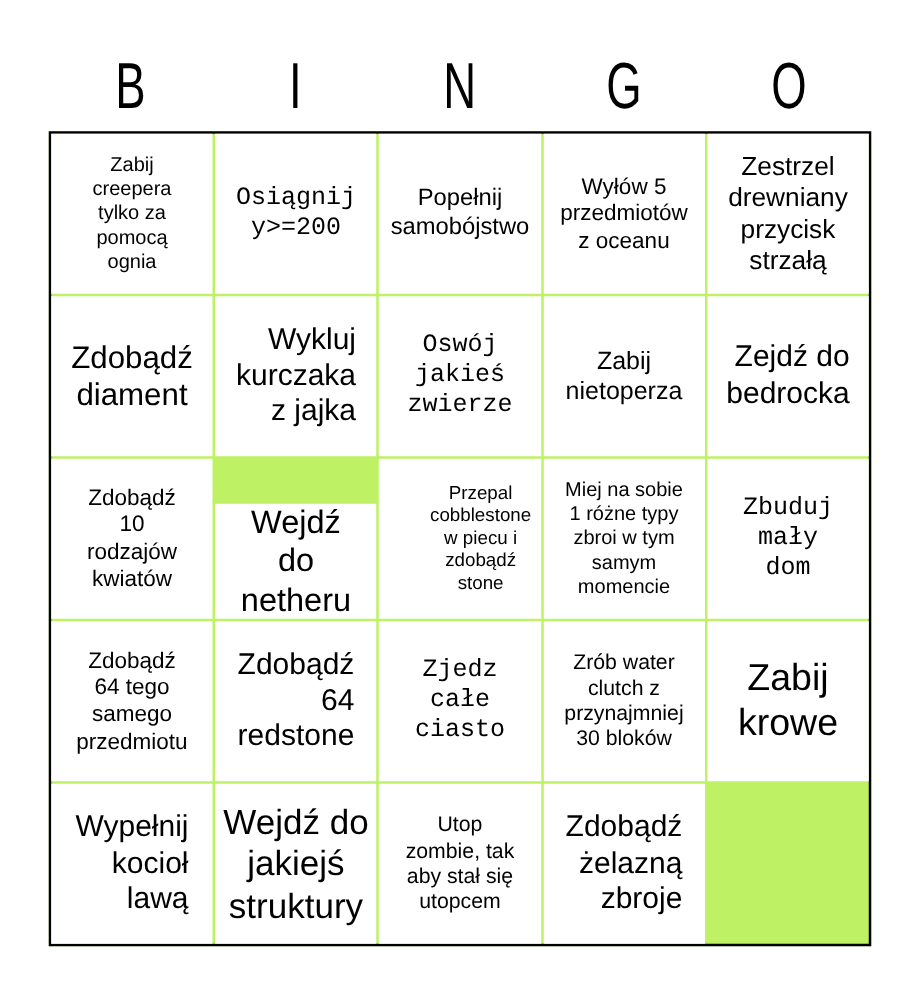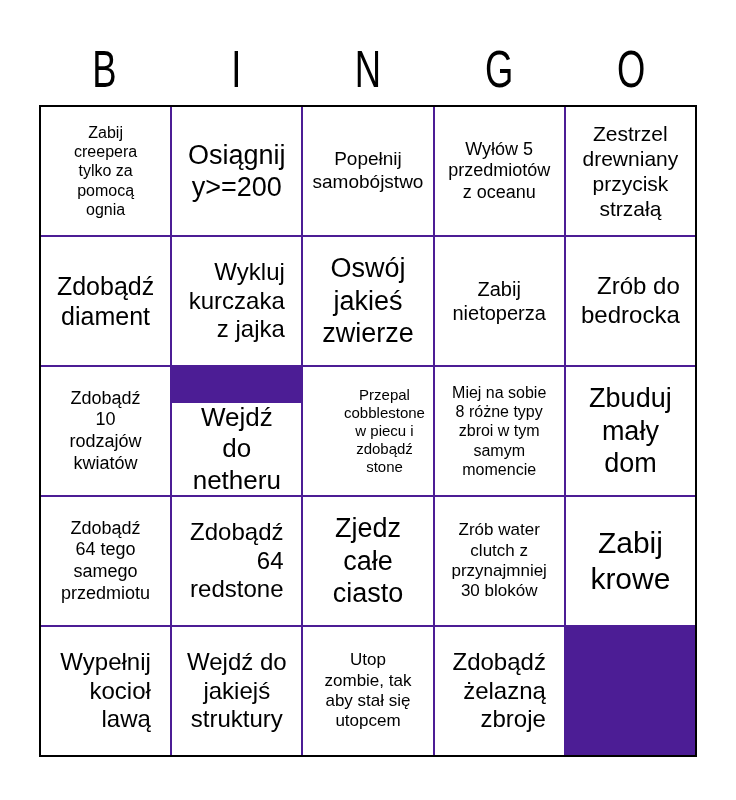--- a/index.html
+++ b/index.html
@@ -32,21 +32,21 @@
   .tl {
     display: inline-block;
     font-size: 52px;
     font-weight: 400;
     transform: scaleX(0.7);
     letter-spacing: 0;
   }
   .grid {
     width: 654px;
     margin: 7px auto 0 auto;
-    background: #4c1d95;
+    background: #bef264;
     border: 2px solid #000000;
     display: grid;
     grid-template-columns: repeat(5, 1fr);
     grid-auto-rows: 128px;
     gap: 2px;
   }
   .cell {
     background: #ffffff;
     display: flex;
     align-items: center;
@@ -58,25 +58,25 @@
     box-sizing: border-box;
     overflow: hidden;
   }
   .fs15 { font-size: 15px; padding-left: 35px; }
   .fs16 { font-size: 16px; }
   .fs17 { font-size: 17px; }
   .fs18 { font-size: 18px; }
   .fs19 { font-size: 19px; }
   .fs20 { font-size: 20px; }
   .fs21 { font-size: 21px; }
-  .fs22 { font-size: 24px; }
+  .fs22 { font-size: 28px; }
   .fs24 { font-size: 24px; text-align: right; }
   .fs25 { font-size: 25px; }
   .fs26 { font-size: 26px; margin-top: 36px; }
-  .fs27 { font-size: 27px; }
+  .fs27 { font-size: 20px; font-family: Liberation Mono, monospace; }
   .fs30 { font-size: 30px; }
 </style>
 </head>
 <body>
 
 <div class="page">
 
   <div class="title">
     <span class="title-slot"><span class="tl">B</span></span>
     <span class="title-slot"><span class="tl">I</span></span>
@@ -107,36 +107,36 @@
 diament</div>
     <div class="cell fs24">Wykluj
 kurczaka
 z jajka</div>
     <div class="cell fs27">Oswój
 jakieś
 zwierze</div>
     <div class="cell fs20">Zabij
 nietoperza</div>
 
-    <div class="cell fs24">Zrób do
+    <div class="cell fs24">Zejdź do
 bedrocka</div>
     <div class="cell fs18">Zdobądź
 10
 rodzajów
 kwiatów</div>
     <div class="cell fs26">Wejdź
 do
 netheru</div>
     <div class="cell fs15">Przepal
 cobblestone
 w piecu i
 zdobądź
 stone</div>
     <div class="cell fs16">Miej na sobie
-8 różne typy
+1 różne typy
 zbroi w tym
 samym
 momencie</div>
 
     <div class="cell fs27">Zbuduj
 mały
 dom</div>
     <div class="cell fs18">Zdobądź
 64 tego
 samego

